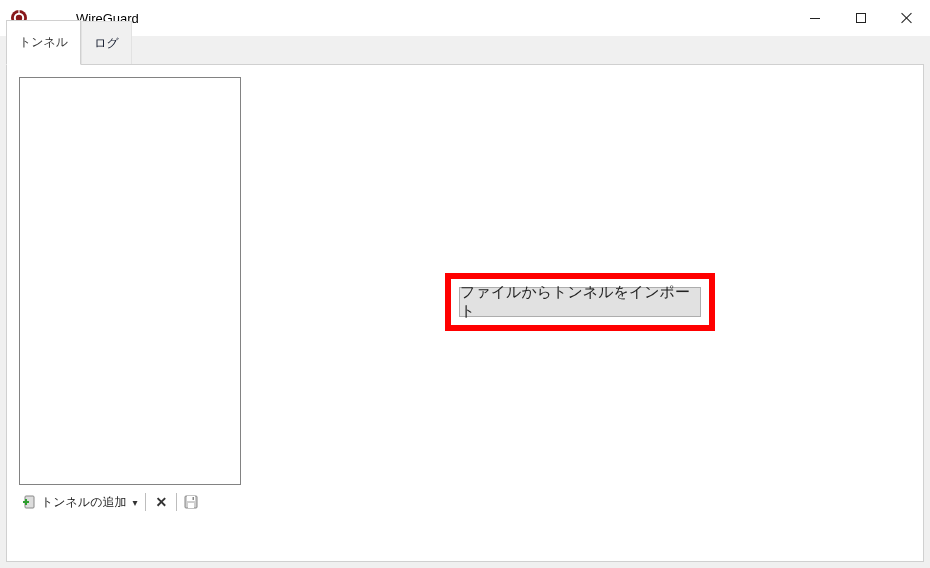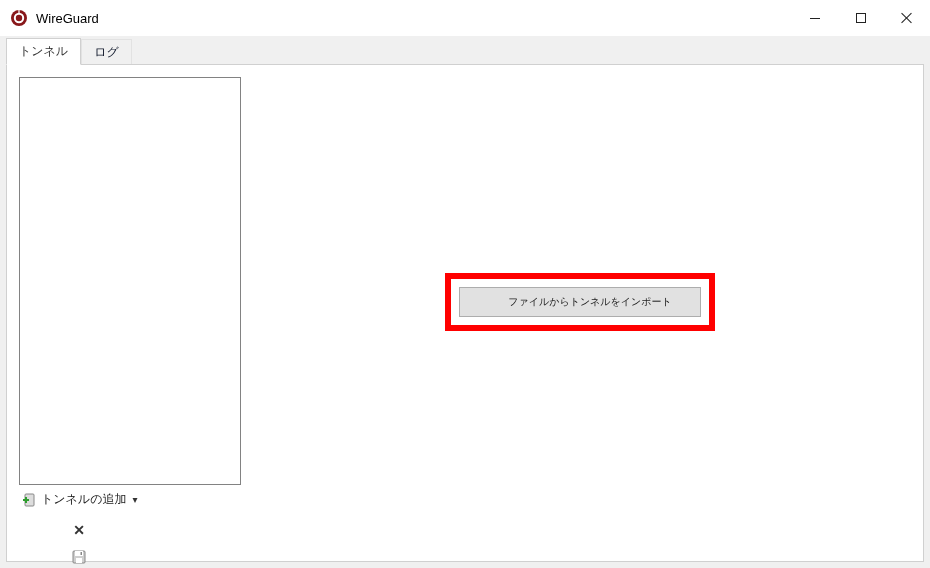--- a/index.html
+++ b/index.html
@@ -16,20 +16,21 @@
       overflow: hidden;
     }
     
     .titlebar {
       height: 36px;
       background: #ffffff;
       display: flex;
       align-items: center;
       padding: 0 0 0 10px;
       border-bottom: 0;
+      gap: 40px;
     }
     .titlebar .app-icon {
       width: 18px;
       height: 18px;
       margin-right: 8px;
       display: flex;
       align-items: center;
       justify-content: center;
     }
     .titlebar .app-title {
@@ -81,21 +82,21 @@
 
     
     .tabstrip {
       height: 28px;
       display: flex;
       align-items: flex-end;
       padding: 6px 6px 0 6px;
       background: #f0f0f0;
     }
     .tab {
-      padding: 4px 12px;
+      padding: 13px 12px;
       border: 1px solid #d9d9d9;
       border-bottom: none;
       background: #f0f0f0;
       font-size: 12px;
       color: #333;
       position: relative;
       top: 1px;
       margin-right: 0;
     }
     .tab.active {
@@ -131,21 +132,20 @@
 
     
     .list-toolbar {
       position: absolute;
       left: 12px;
       top: 424px;
       display: flex;
       align-items: center;
       gap: 6px;
       height: 26px;
-      flex-direction: column;
     }
     .add-tunnel-btn {
       display: flex;
       align-items: center;
       gap: 4px;
       padding: 2px 2px;
       font-size: 12px;
       color: #222;
     }
     .add-tunnel-btn .plus-doc-icon {
@@ -194,27 +194,26 @@
       border: 6px solid #ff0000;
       display: flex;
       align-items: center;
       justify-content: center;
     }
     .import-btn {
       width: 242px;
       height: 30px;
       border: 1px solid #adadad;
       background: #e1e1e1;
-      font-size: 10px;
+      font-size: 15px;
       color: #222;
       display: flex;
       align-items: center;
       justify-content: center;
       cursor: default;
-      padding-left: 20px;
     }
   </style>
 </head>
 <body>
 
 <div class="titlebar">
   <span class="app-icon">
     <svg width="18" height="18" viewBox="0 0 18 18">
       <circle cx="9" cy="9" r="8" fill="#88171a"></circle>
       <circle cx="9" cy="9" r="5.2" fill="#ffffff"></circle>

